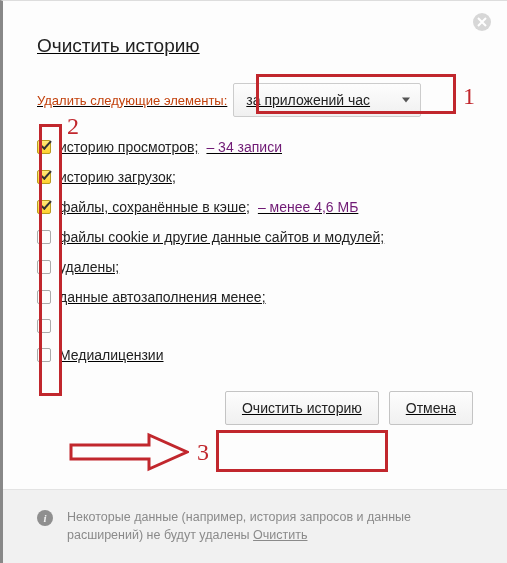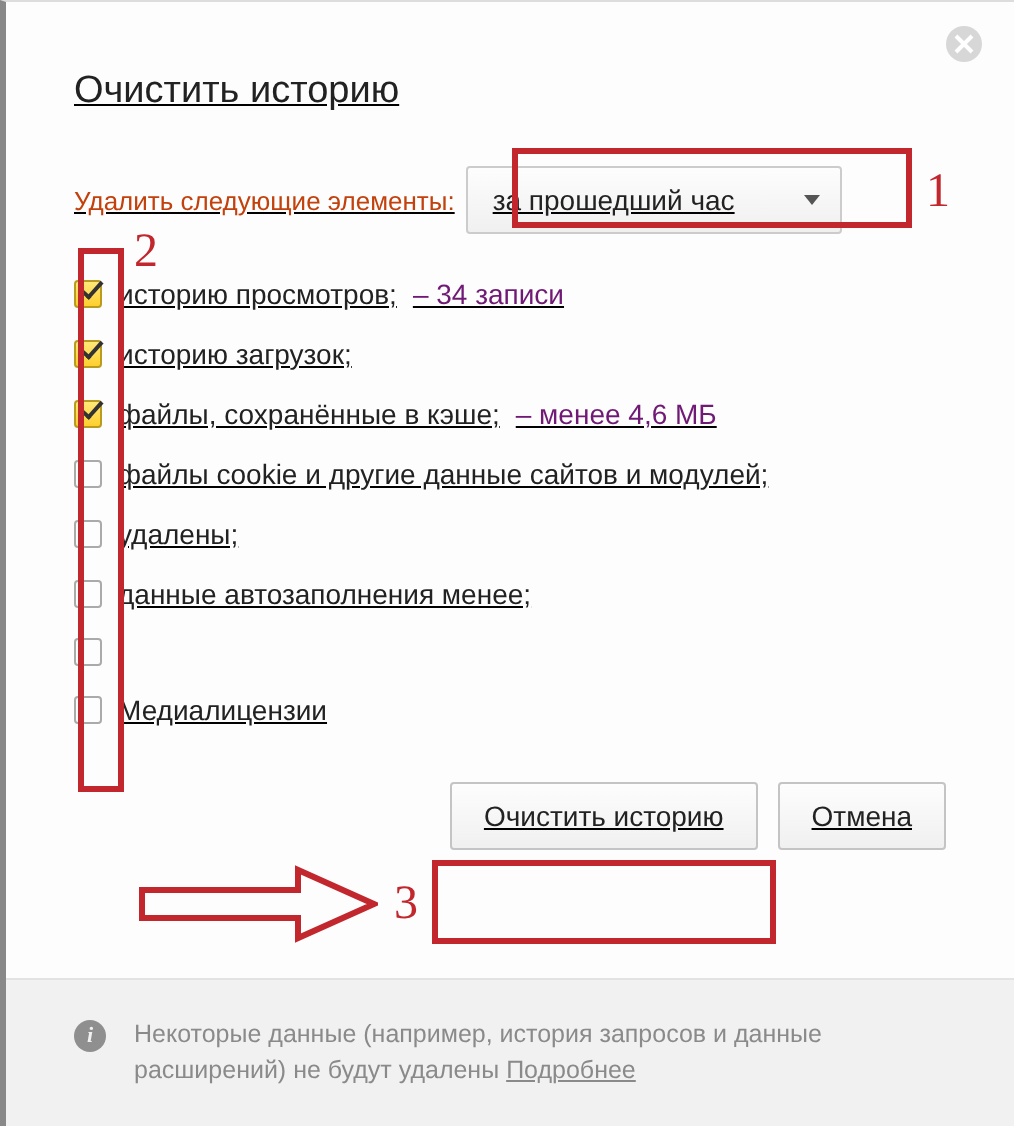--- a/index.html
+++ b/index.html
@@ -208,21 +208,21 @@
       </svg>
   </div>
 
   <div class="content">
     <h1>Очистить историю</h1>
 
     <div class="range-row">
       <span class="range-label">Удалить следующие элементы:</span>
       <div class="select-wrap">
         <div class="select">
-          <span>за прошедший час</span>
+          <span>за приложений час</span>
           <span class="chev"></span>
         </div>
       </div>
     </div>
 
     <ul class="options">
       <li class="option">
         <span class="cb checked"></span>
         <span class="opt-label">историю просмотров;</span>
         <span class="opt-sub">–   34 записи</span>
@@ -263,21 +263,21 @@
       </div>
       <div class="btn">
         <span>Отмена</span>
       </div>
     </div>
   </div>
 
   <div class="footer">
     <div class="info-icon">i</div>
     <div class="footer-text">
-      <span>Некоторые данные (например, история запросов и данные расширений) не будут удалены </span><span class="footer-link">Подробнее</span>
+      <span>Некоторые данные (например, история запросов и данные расширений) не будут удалены </span><span class="footer-link">Очистить</span>
     </div>
   </div>
 
   <div class="anno-box" style="left:253px; top:73px; width:200px; height:40px;"></div>
   <div class="anno-label" style="left:460px; top:82px;">1</div>
 
   <div class="anno-box" style="left:36px; top:123px; width:23px; height:272px;"></div>
   <div class="anno-label" style="left:64px; top:112px;">2</div>
 
   <div class="anno-box" style="left:213px; top:429px; width:172px; height:42px;"></div>

